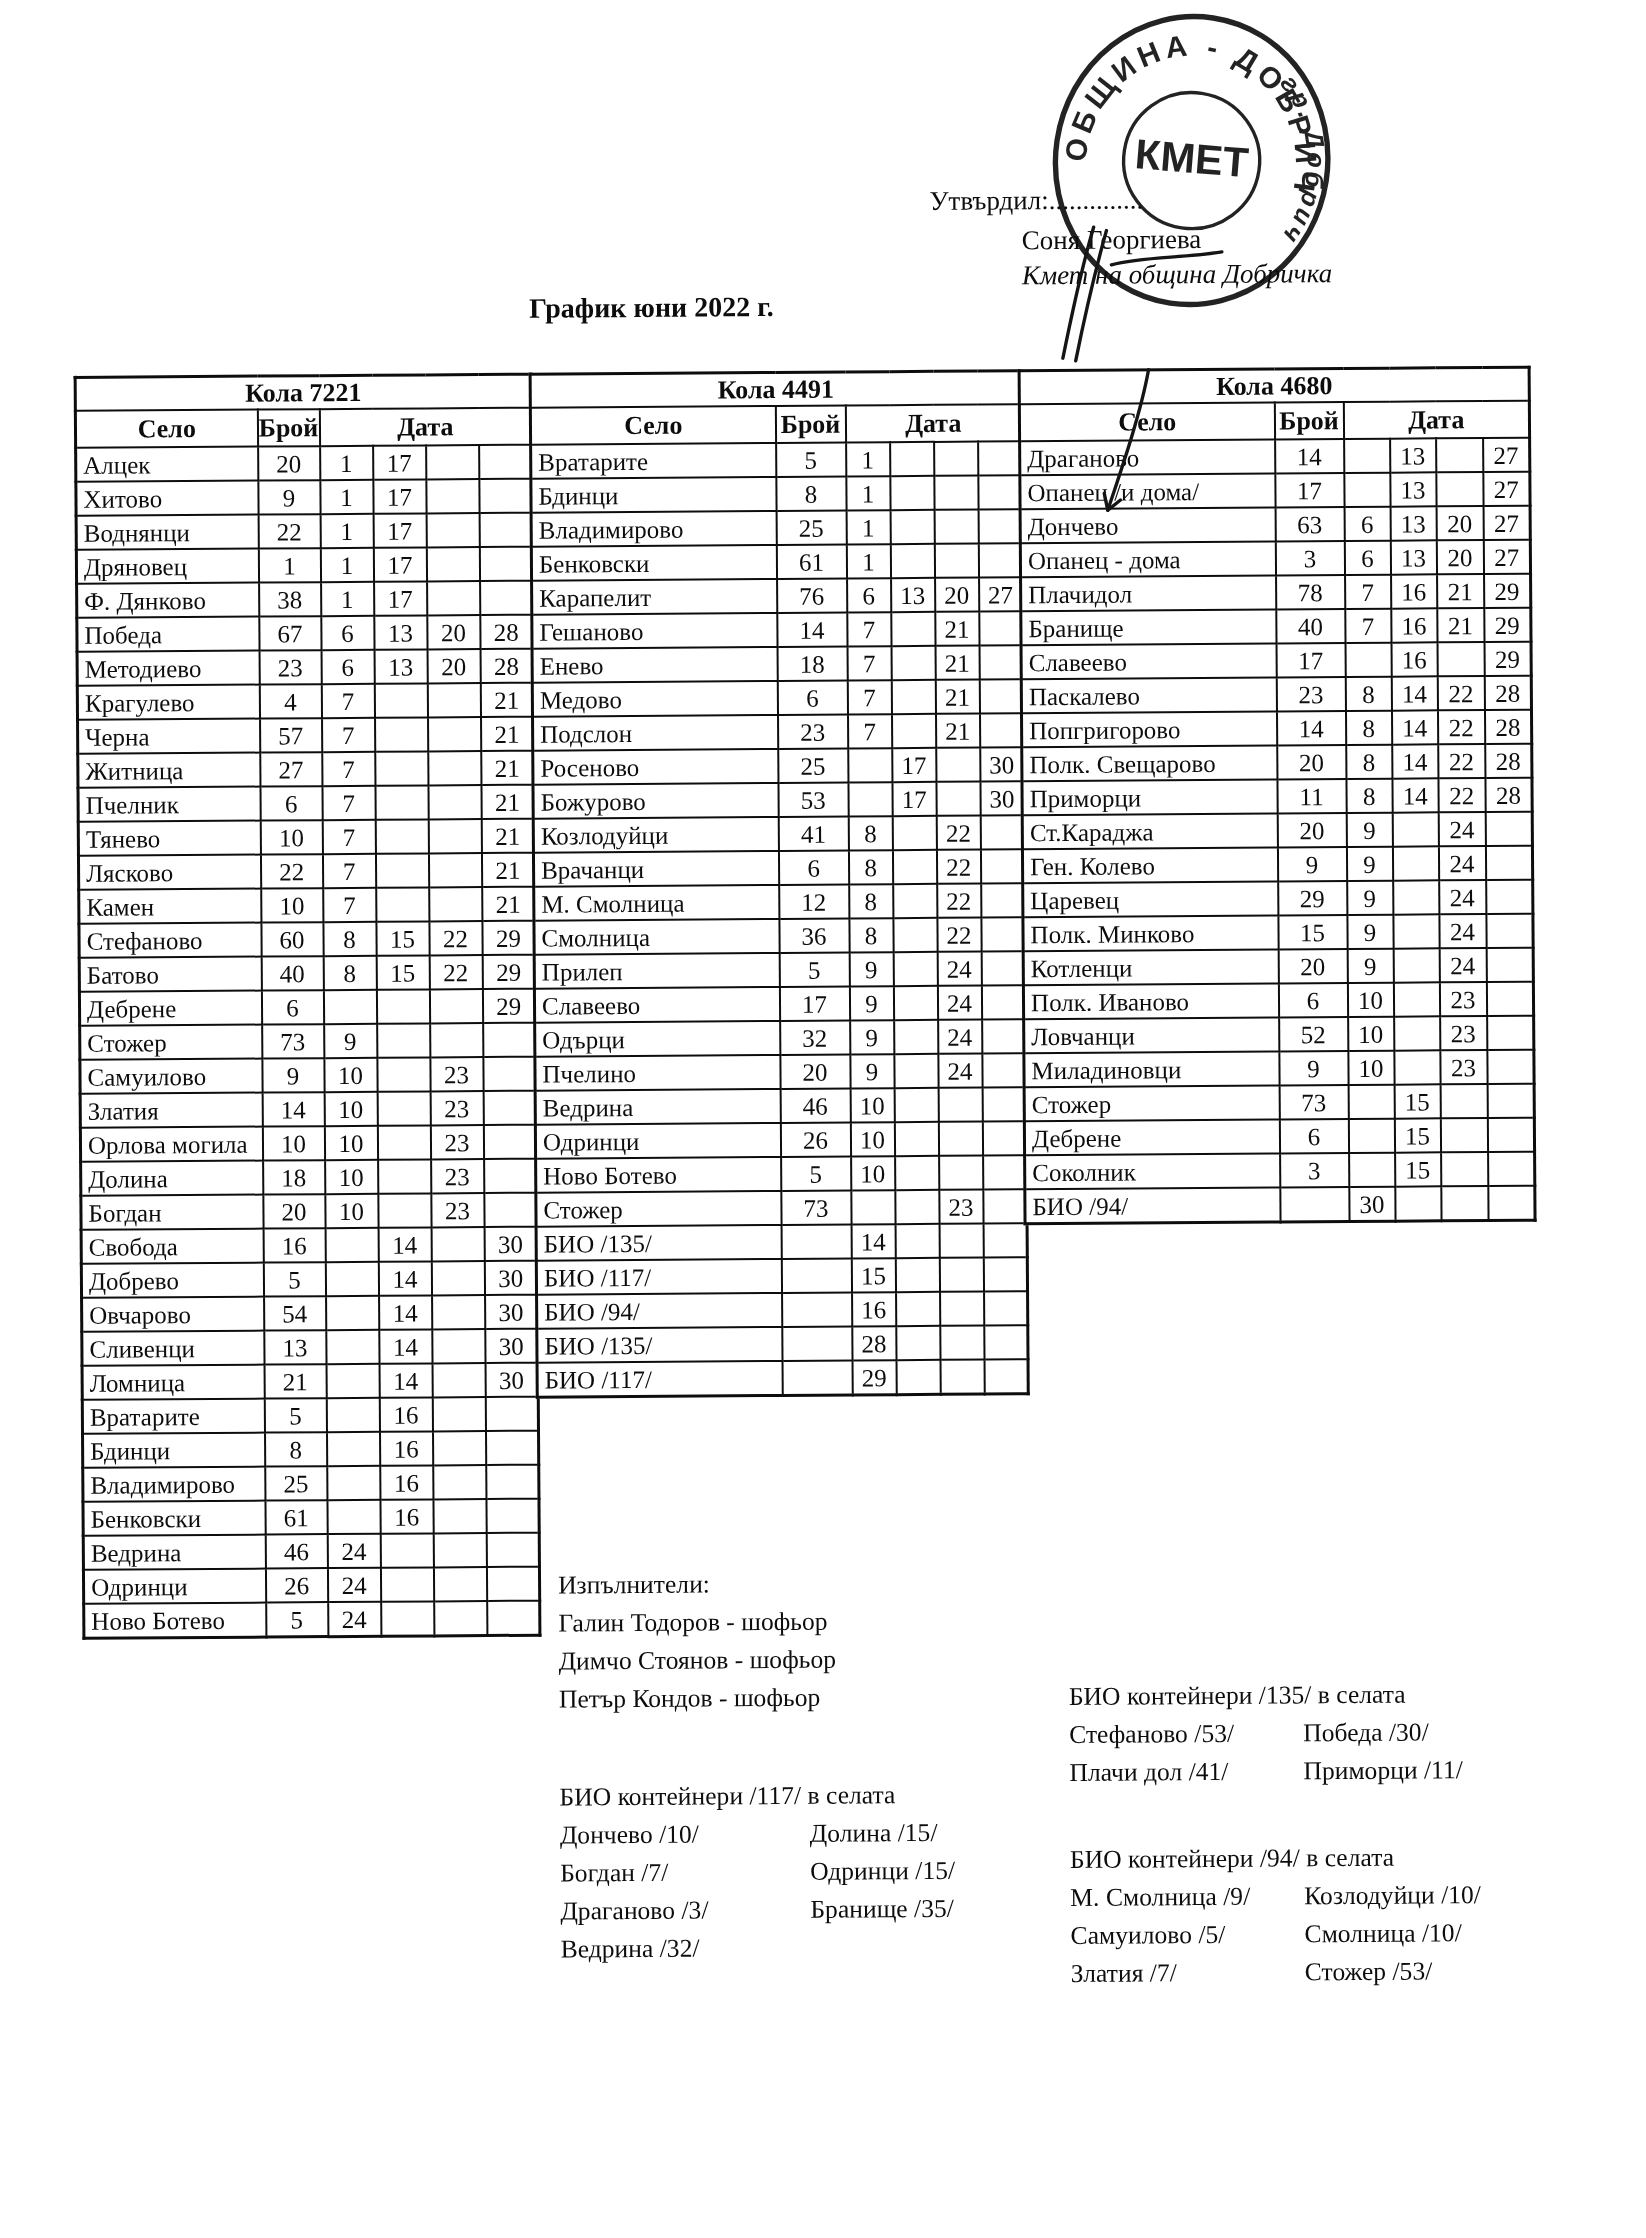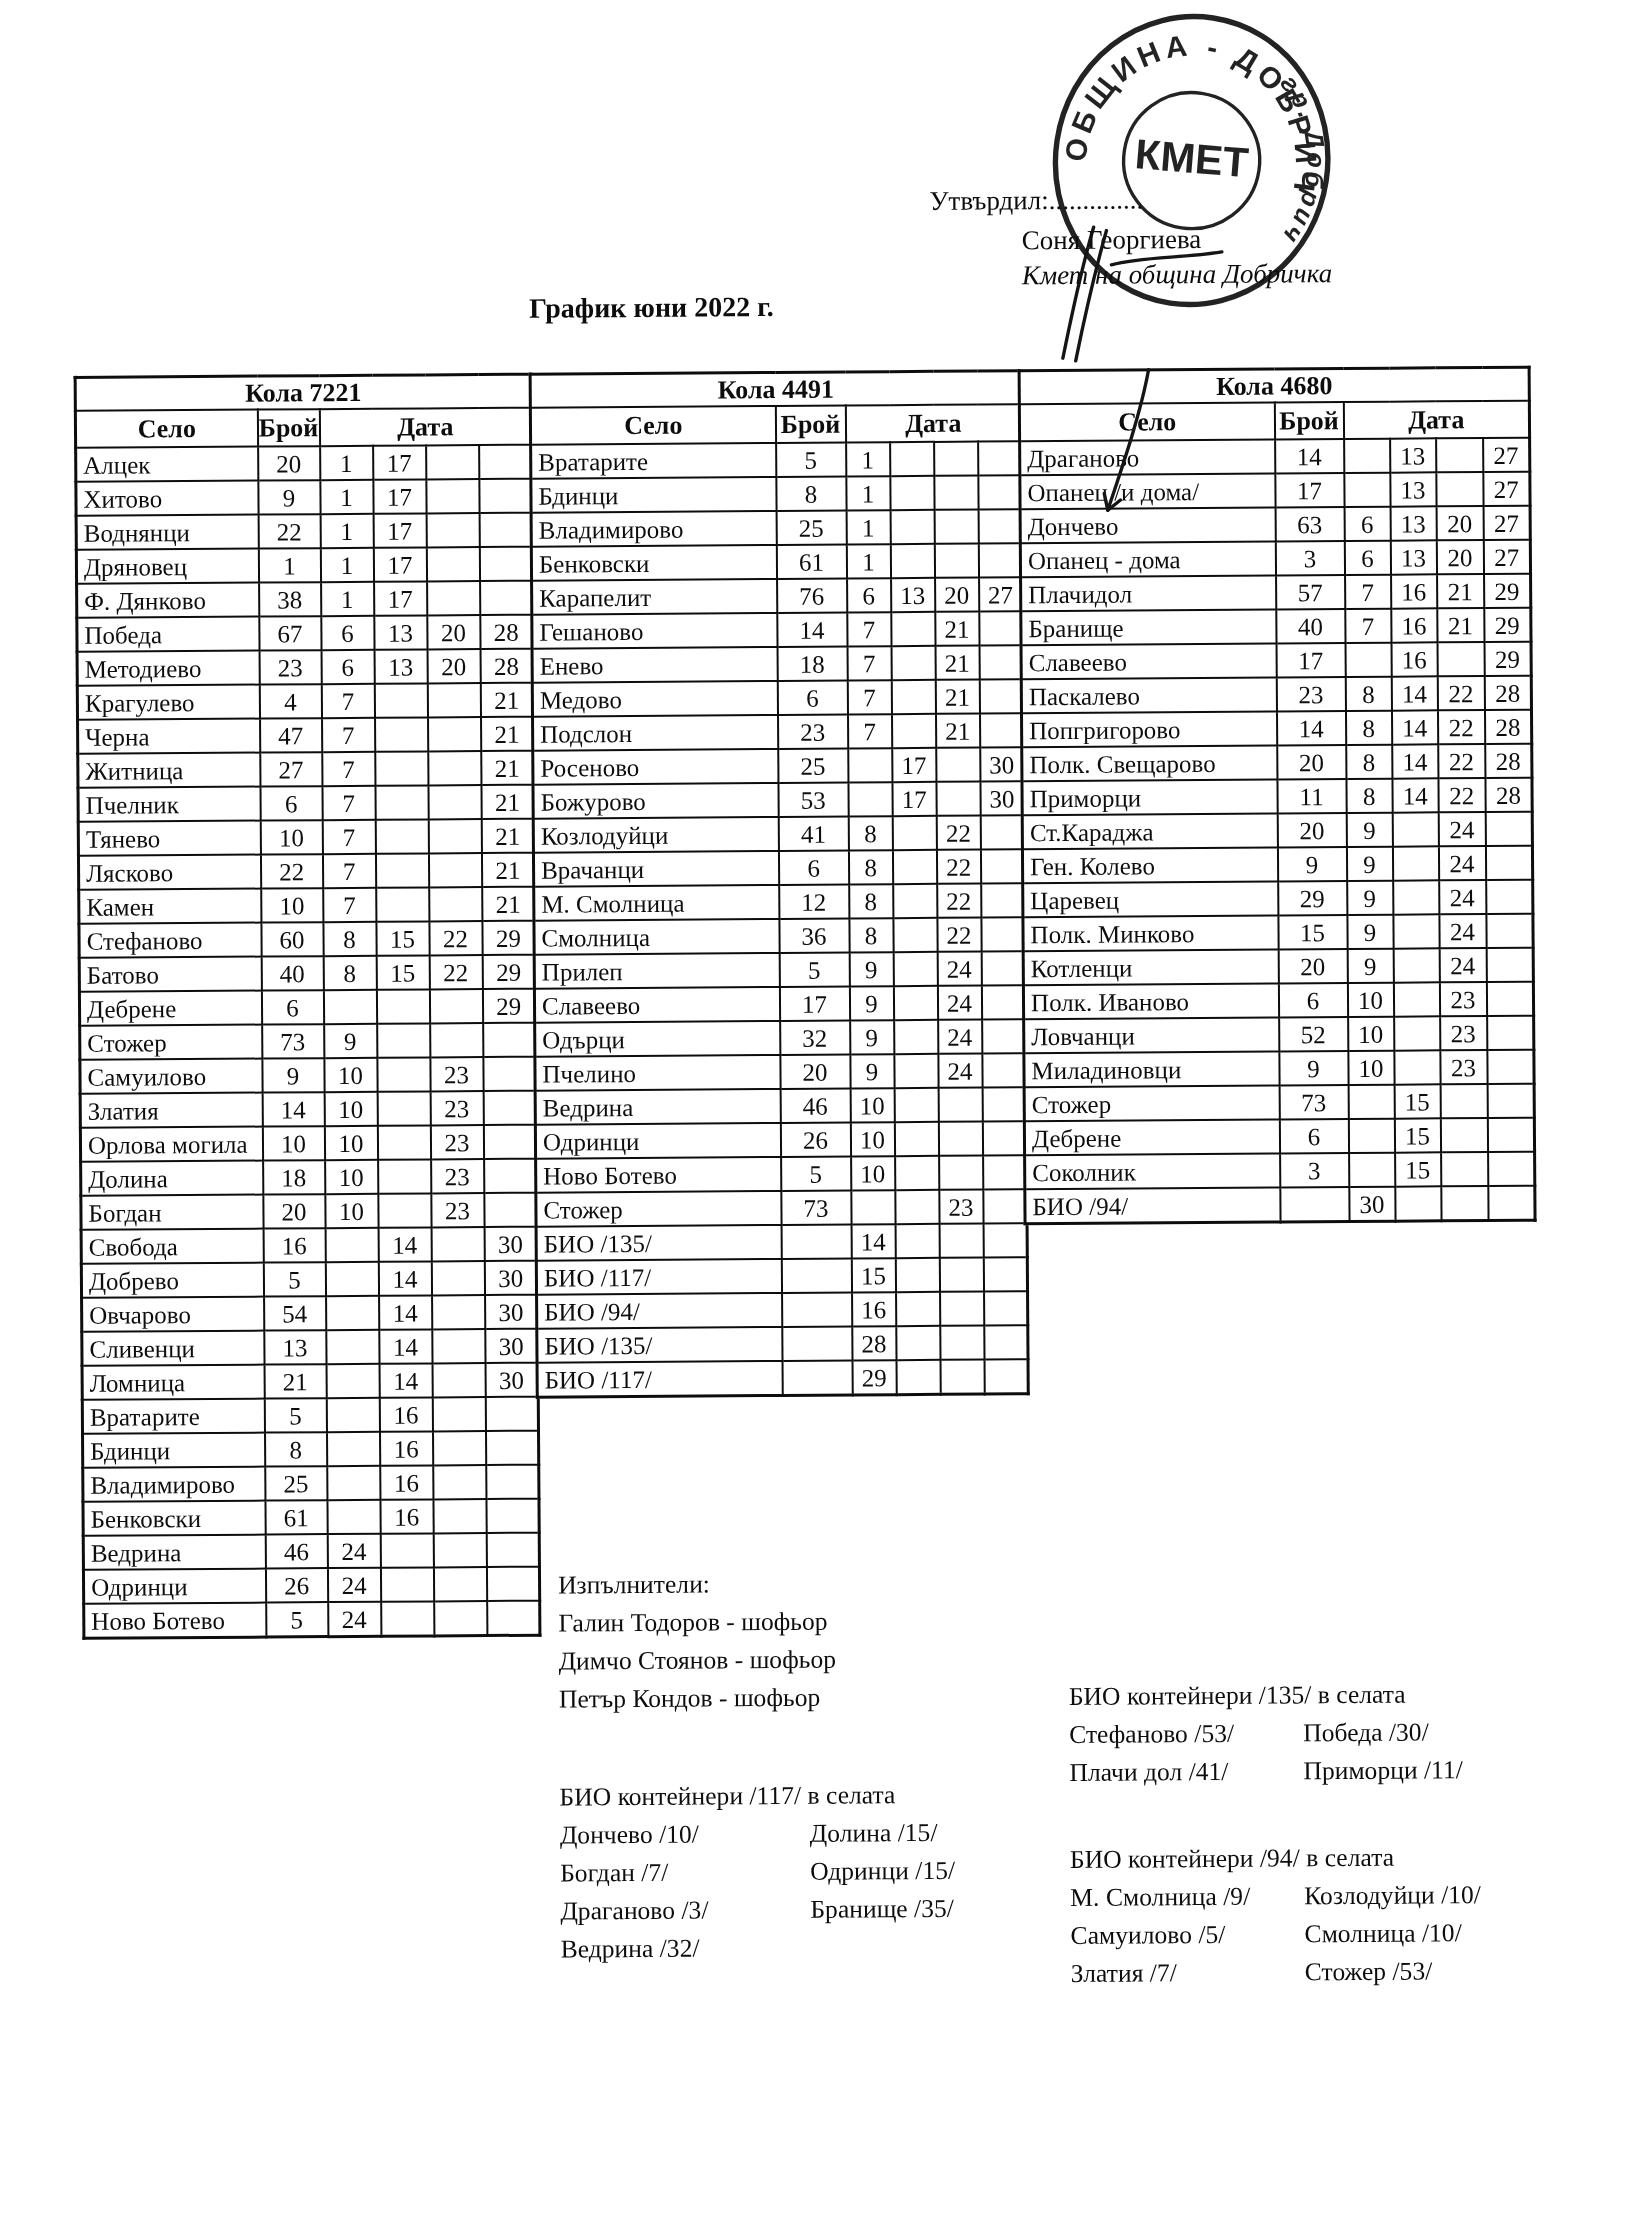--- a/index.html
+++ b/index.html
@@ -160,21 +160,21 @@
           <tr>
             <td class="v">Крагулево</td>
             <td class="n">4</td>
             <td class="n">7</td>
             <td class="n"></td>
             <td class="n"></td>
             <td class="n">21</td>
           </tr>
           <tr>
             <td class="v">Черна</td>
-            <td class="n">47</td>
+            <td class="n">57</td>
             <td class="n">7</td>
             <td class="n"></td>
             <td class="n"></td>
             <td class="n">21</td>
           </tr>
           <tr>
             <td class="v">Житница</td>
             <td class="n">27</td>
             <td class="n">7</td>
             <td class="n"></td>
@@ -678,21 +678,21 @@
           <tr>
             <td class="v">Опанец - дома</td>
             <td class="n">3</td>
             <td class="n">6</td>
             <td class="n">13</td>
             <td class="n">20</td>
             <td class="n">27</td>
           </tr>
           <tr>
             <td class="v">Плачидол</td>
-            <td class="n">57</td>
+            <td class="n">78</td>
             <td class="n">7</td>
             <td class="n">16</td>
             <td class="n">21</td>
             <td class="n">29</td>
           </tr>
           <tr>
             <td class="v">Бранище</td>
             <td class="n">40</td>
             <td class="n">7</td>
             <td class="n">16</td>

